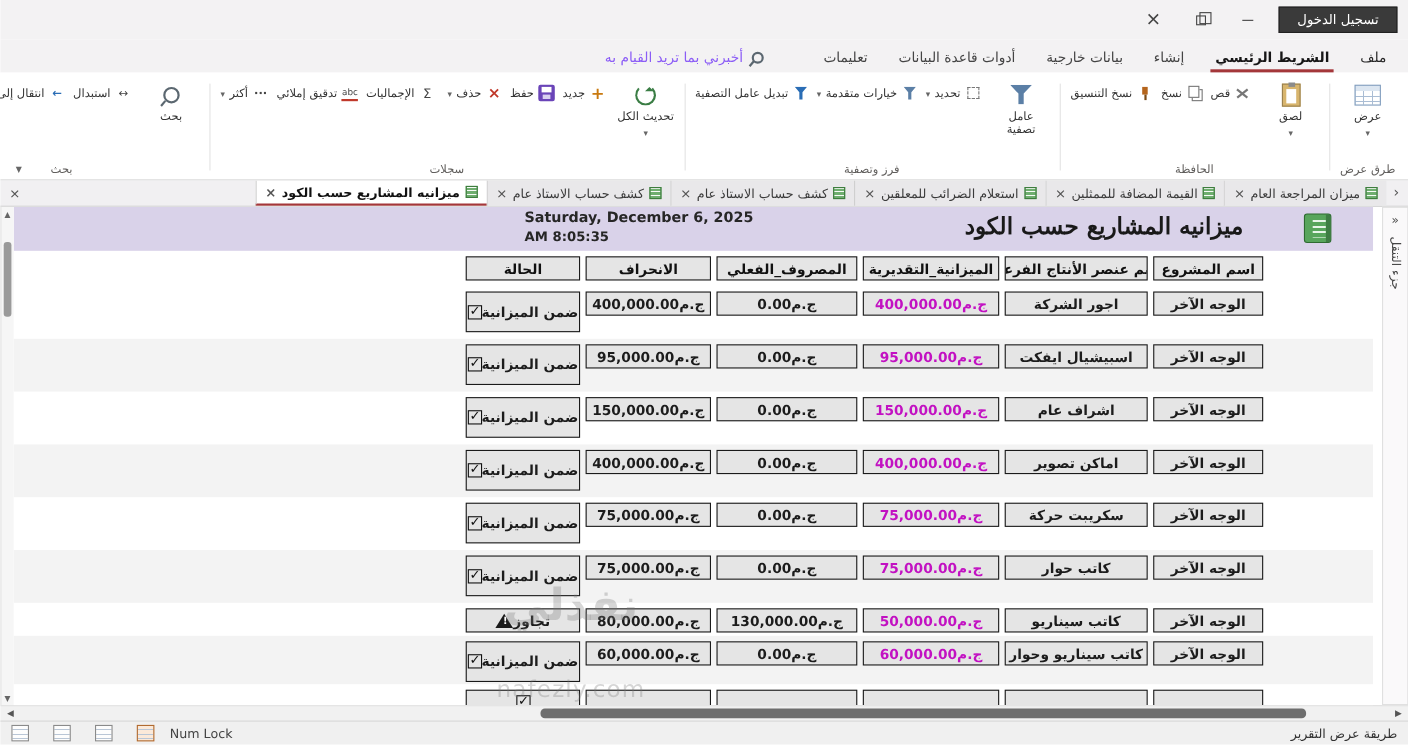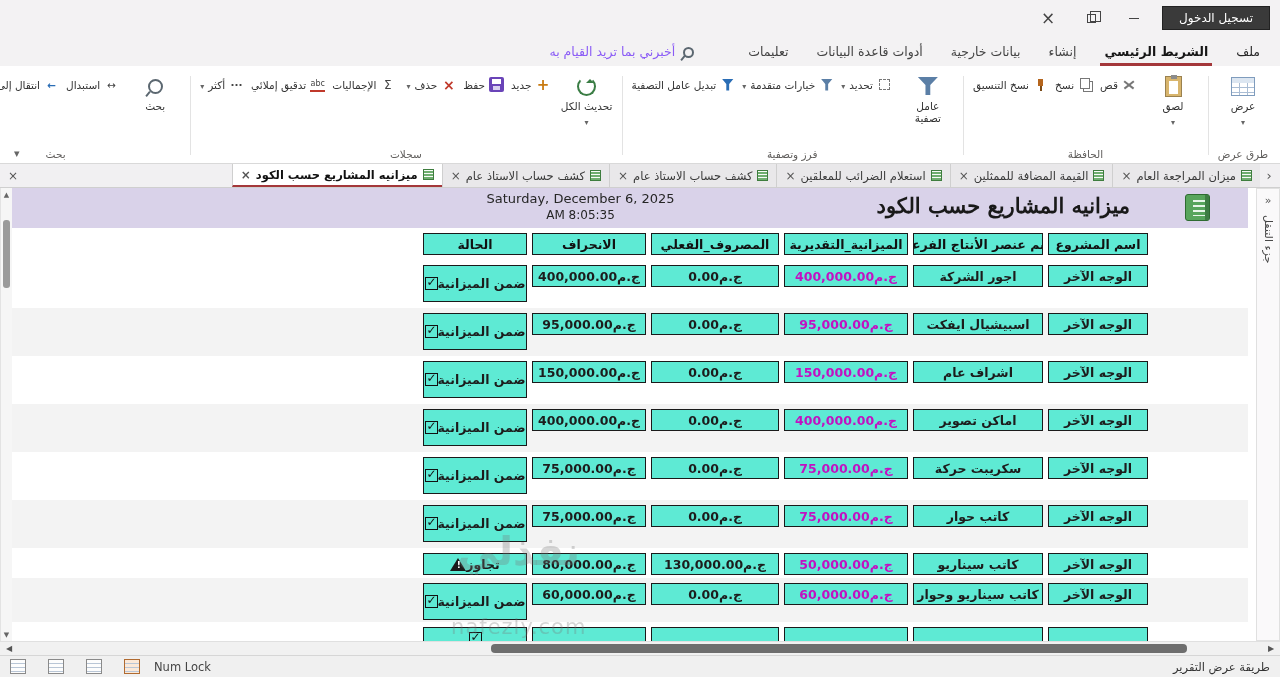--- a/index.html
+++ b/index.html
@@ -131,29 +131,29 @@
 .vs-down { bottom:0; } .vs-down::before { content:"▼"; }
 .vs-thumb { position:absolute; left:2px; width:7px; top:32px; height:68px; background:#9a9a9a; border-radius:3px; }
 
 
 .report { flex:1; background:#fff; position:relative; overflow:hidden; min-width:0; }
 .rep-header { height:40px; background:#d9d2e9; position:relative; }
 .i-report { position:absolute; right:38px; top:6px; width:25px; height:27px; background:#58a55c; border:1px solid #2e6b31; border-radius:3px; }
 .i-report::before { content:""; position:absolute; inset:5px 4px 4px 7px; background:repeating-linear-gradient(180deg,#e8f5e9 0 2px, rgba(0,0,0,0) 2px 5px); }
 .i-report::after { content:""; position:absolute; top:0; bottom:0; right:0; width:4px; background:#3e7d43; }
 .rep-title { position:absolute; right:118px; top:5px; font-family:"DejaVu Serif", serif; font-weight:bold; font-size:21px; color:#191919; }
-.rep-datetime { position:absolute; left:46%; transform:translateX(-50%); top:3px; text-align:center; font-weight:normal; }
+.rep-datetime { position:absolute; left:46%; transform:translateX(-50%); top:3px; text-align:left; font-weight:bold; }
 .rep-date { font-size:13px; } .rep-time { font-size:12px; margin-top:2px; }
 .band { display:flex; padding:5px 100px 0 0; gap:5px; align-items:flex-start; height:48px; }
 .band.hdr { height:32px; }
 .data-band:nth-child(even) { background:#f3f3f3; }
 .data-band:nth-child(7) { height:30px; }
 .data-band:nth-child(8) { height:44px; }
 .band.partial { height:19px; overflow:hidden; }
-.cell { background:#5eead4; border:1.4px solid #1a1a1a; height:22px; display:flex; align-items:center; justify-content:center; font-size:12.5px; padding:0 3px; overflow:hidden; white-space:nowrap; }
+.cell { background:#e5e5e5; border:1.4px solid #1a1a1a; height:22px; display:flex; align-items:center; justify-content:center; font-size:12.5px; padding:0 3px; overflow:hidden; white-space:nowrap; }
 .cell.h { font-weight:bold; color:#111; }
 .cell.v { font-weight:bold; color:#1c1c1c; }
 .c-project { flex:0 0 100px; }
 .c-element { flex:0 0 130px; }
 .c-budget { flex:0 0 124px; }
 .c-actual { flex:0 0 128px; }
 .c-deviation { flex:0 0 114px; }
 .c-status { flex:0 0 104px; padding:0 7px; }
 .cell.c-budget.v { color:#c211c2; }
 .c-status.ok { height:37px; }

